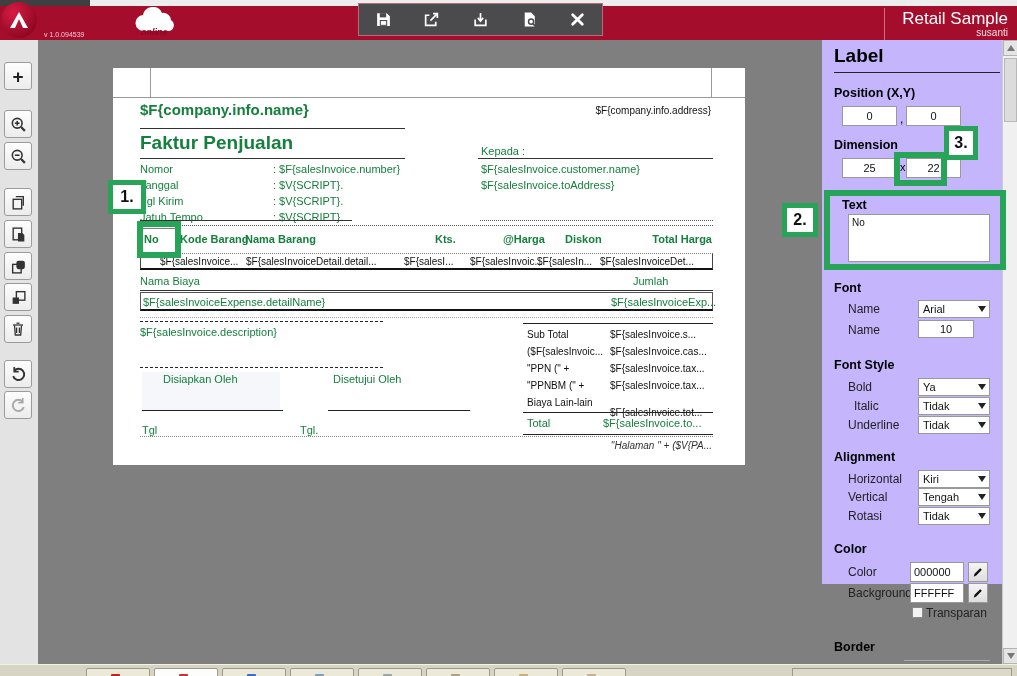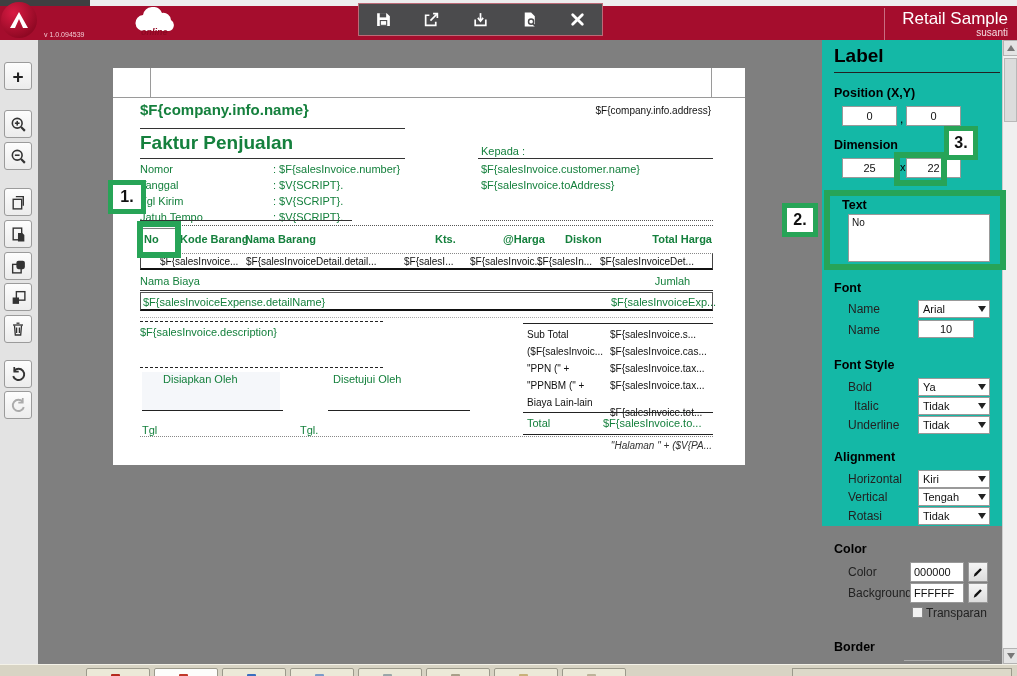--- a/index.html
+++ b/index.html
@@ -35,21 +35,21 @@
   .canvas{left:38px;top:40px;width:784px;height:624px;background:#7f7f7f;}
   .page{left:113px;top:68px;width:632px;height:397px;background:#fff;z-index:1;}
   .page *{position:absolute;}
   .doc{font-size:11px;color:#15803d;white-space:nowrap;}
   .doc-sm{font-size:10px;color:#111;white-space:nowrap;}
   .ln{border-top:1px solid #333;}
   .lngray{border-top:1px solid #9a9a9a;}
   .lndot{border-top:1px dotted #555;}
   .lndash{border-top:1px dashed #222;}
   
-  .panel{left:822px;top:40px;width:180px;height:486px;background:#14b8a6;z-index:2;}
+  .panel{left:822px;top:40px;width:180px;height:544px;background:#c4b5fd;z-index:2;}
   .panel *{position:absolute;}
   .ptitle{left:12px;top:5px;font-size:19px;font-weight:bold;color:#000;}
   .prule{left:12px;top:32px;width:166px;border-top:1px solid #222;}
   .psec{font-size:12.5px;font-weight:bold;color:#000;left:12px;}
   .plabel{font-size:12px;color:#222;left:26px;}
   .pinput{border:1px solid #999;background:#fff;font-size:11px;font-family:"Liberation Sans",sans-serif;
     color:#111;padding:0 3px;box-sizing:border-box;height:20px;}
   .center{text-align:center;}
   .psel{border:1px solid #999;background:#fff;height:18px;box-sizing:border-box;cursor:pointer;}
   .psel .sv{position:absolute;left:4px;top:2px;font-size:11px;color:#111;white-space:nowrap;}
@@ -251,21 +251,21 @@
 
     <div style="left:27px;top:185px;width:573px;height:17px;border:1px solid #444;border-top:1px dotted #888;border-bottom:2px solid #111;box-sizing:border-box;"></div>
     <div class="doc-sm" style="left:47px;top:188px;">$F{salesInvoice...</div>
     <div class="doc-sm" style="left:133px;top:188px;">$F{salesInvoiceDetail.detail...</div>
     <div class="doc-sm" style="left:291px;top:188px;">$F{salesI...</div>
     <div class="doc-sm" style="left:357px;top:188px;">$F{salesInvoic...</div>
     <div class="doc-sm" style="left:424px;top:188px;">$F{salesIn...</div>
     <div class="doc-sm" style="left:487px;top:188px;">$F{salesInvoiceDet...</div>
 
     <div class="doc" style="left:27px;top:207px;">Nama Biaya</div>
-    <div class="doc" style="left:520px;top:207px;width:79px;text-align:center;">Jumlah</div>
+    <div class="doc" style="left:520px;top:207px;width:79px;text-align:left;">Jumlah</div>
     <div class="ln" style="left:27px;top:222px;width:573px;"></div>
     <div style="left:27px;top:224px;width:573px;height:19px;border:1px solid #555;border-bottom:2px solid #111;box-sizing:border-box;"></div>
     <div class="doc" style="left:30px;top:228px;">$F{salesInvoiceExpense.detailName}</div>
     <div class="doc" style="left:498px;top:228px;width:99px;text-align:right;">$F{salesInvoiceExp...</div>
     <div style="left:27px;top:249px;width:573px;border-top:1px dotted #aaa;"></div>
 
     <div class="lndash" style="left:27px;top:253px;width:243px;"></div>
     <div class="doc" style="left:27px;top:258px;">$F{salesInvoice.description}</div>
     <div style="left:410px;top:255px;width:190px;border-top:1.5px solid #222;"></div>
     <div class="doc-sm" style="left:414px;top:261px;">Sub Total</div>

